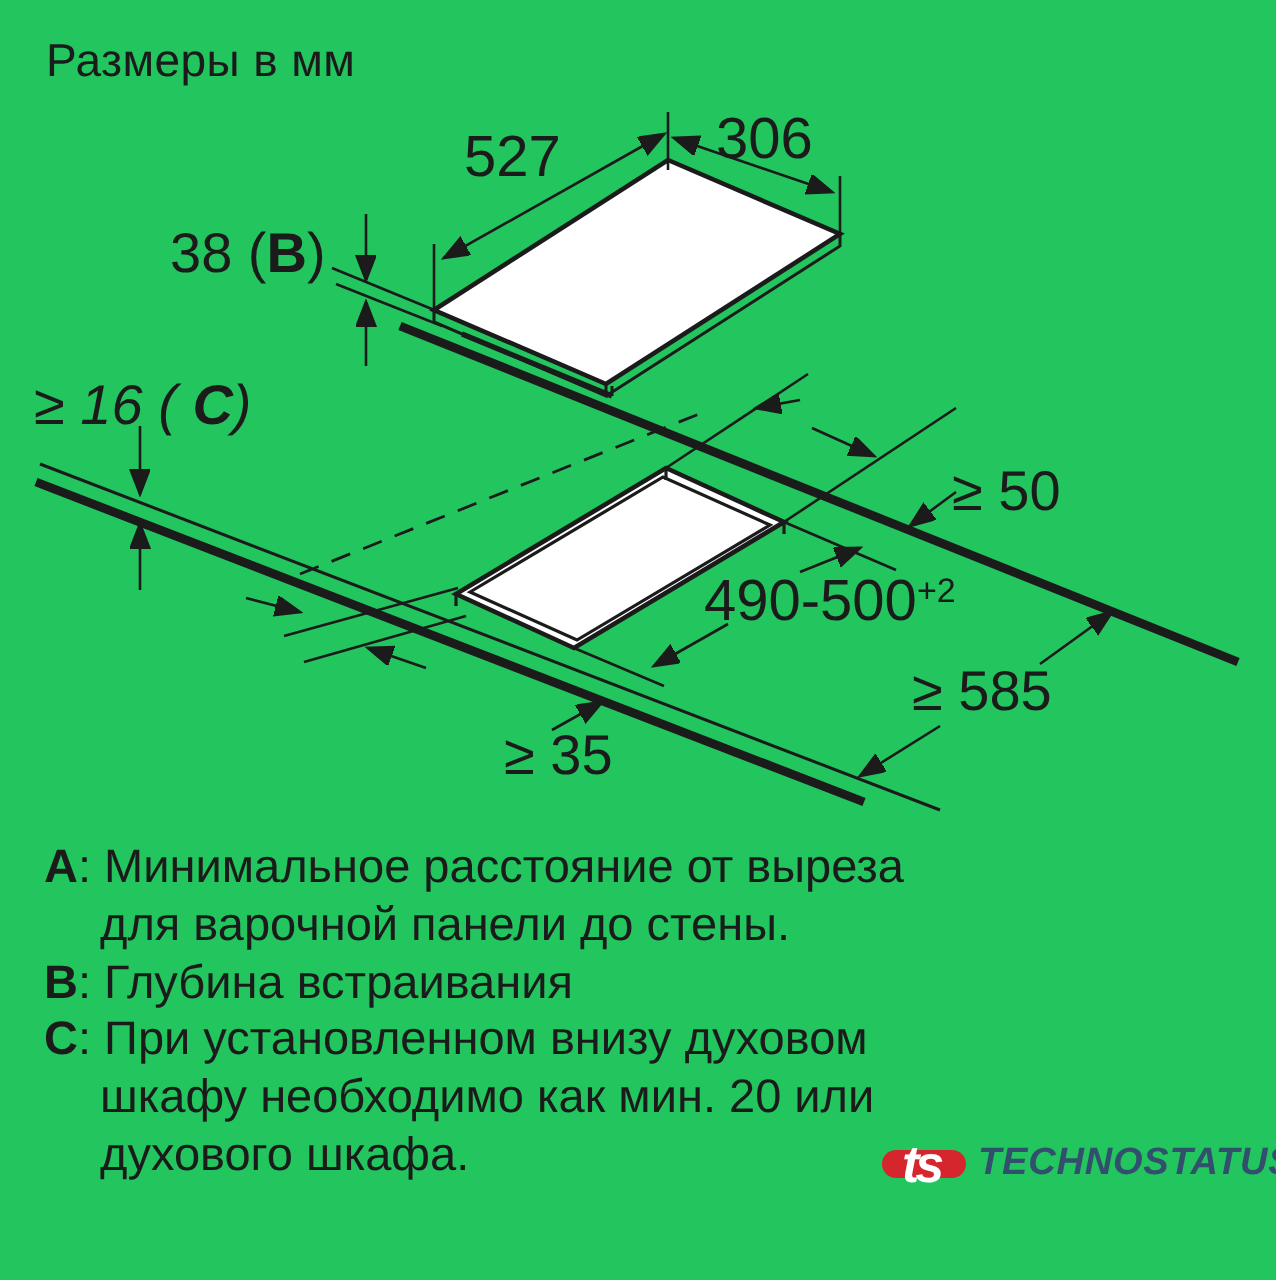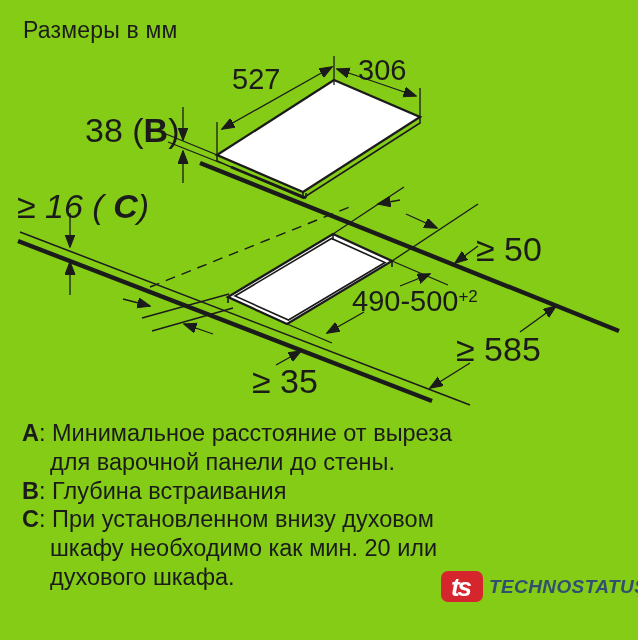--- a/index.html
+++ b/index.html
@@ -1,29 +1,29 @@
 <!DOCTYPE html>
 <html><head>
 <meta charset="utf-8">
 <style>
   html,body{margin:0;padding:0;}
   body{background:#ffffff;font-family:"Liberation Sans","DejaVu Sans",sans-serif;}
-  #stage{position:relative;width:638px;height:640px;background:#84cc16;overflow:hidden;color:#1b1b1b;}
+  #stage{position:relative;width:638px;height:640px;background:#22c55e;overflow:hidden;color:#1b1b1b;}
   #diagram-svg{position:absolute;left:0;top:0;}
   .title{position:absolute;left:23px;top:17px;font-size:23px;letter-spacing:.2px;color:#1b1b1b;}
-  .dim{position:absolute;white-space:nowrap;color:#1b1b1b;font-size:34px;line-height:1;}
+  .dim{position:absolute;white-space:nowrap;color:#1b1b1b;font-size:28px;line-height:1;}
   .dim.big{font-size:29px;}
   .dim b{font-weight:bold;}
   .sup{font-size:17px;position:relative;top:-9px;}
   .notes{position:absolute;left:22px;top:419px;font-size:23.5px;line-height:28.8px;color:#1b1b1b;}
   .note-line{white-space:nowrap;}
   .note-line.cont{padding-left:28px;}
   .nletter{font-weight:bold;}
   .watermark{position:absolute;left:441px;top:571px;display:flex;align-items:center;}
-  .wm-box{width:42px;height:31px;background:#d6262d;border-radius:7px;display:flex;align-items:center;justify-content:center;}
+  .wm-box{width:42px;height:14px;background:#d6262d;border-radius:7px;display:flex;align-items:center;justify-content:center;}
   .wm-ts{color:#ffffff;font-weight:bold;font-style:italic;font-size:26px;line-height:1;letter-spacing:-2px;padding-right:3px;}
   .wm-brand{margin-left:6px;color:#32506e;font-weight:bold;font-style:italic;font-size:19px;letter-spacing:.4px;}
   svg line,svg path,svg polygon,svg polyline{stroke:#1b1b1b;}
 </style>
 </head>
 <body>
 
 <div id="stage">
 
   <svg id="diagram-svg" width="638" height="640" viewBox="0 0 638 640">

